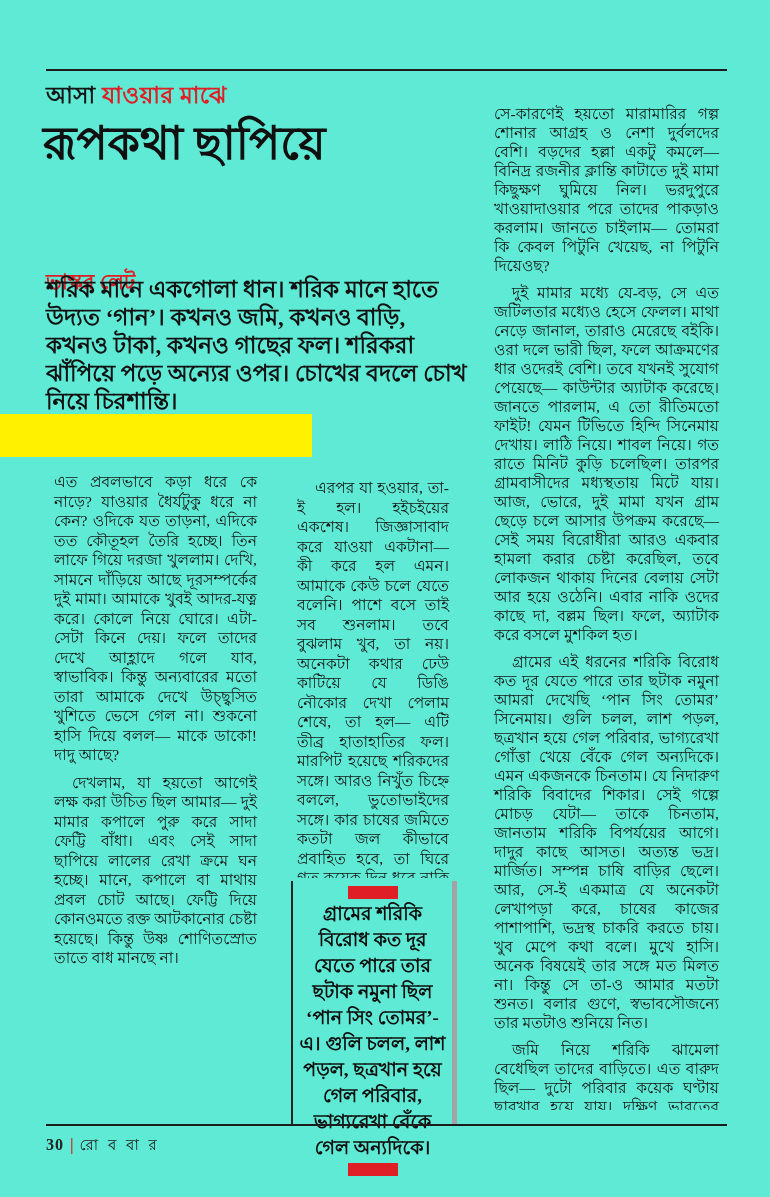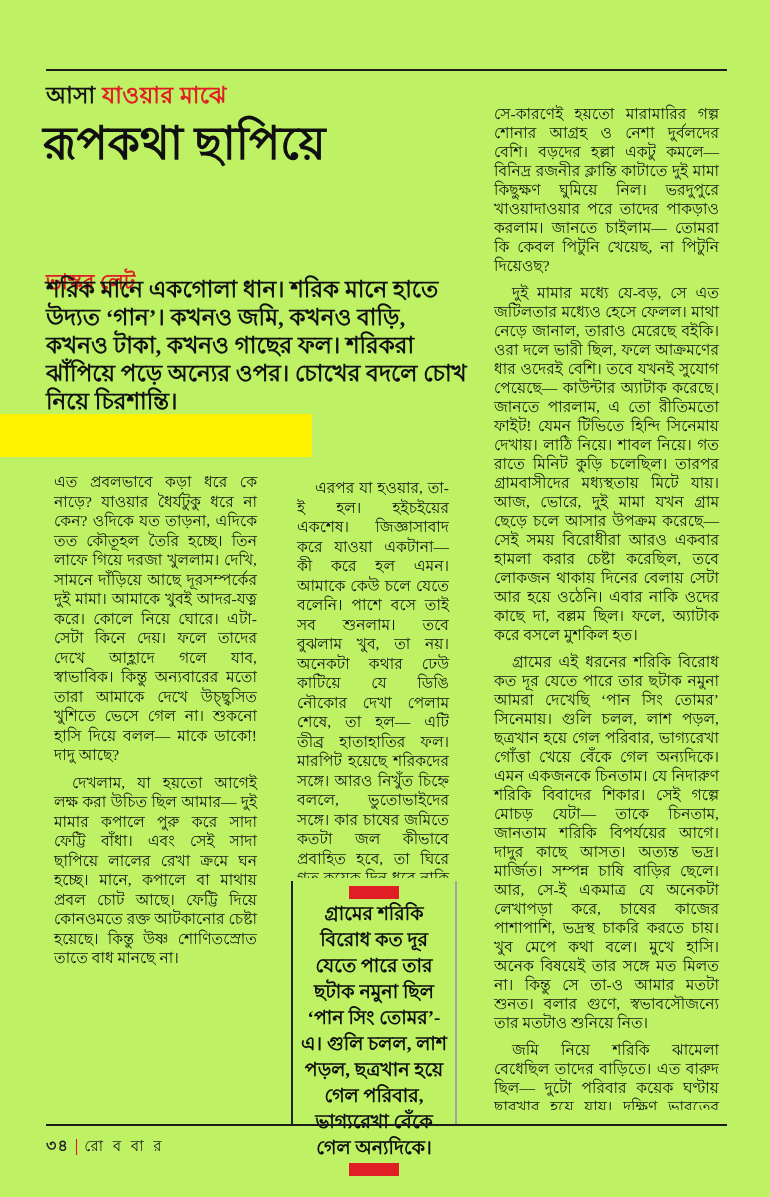--- a/index.html
+++ b/index.html
@@ -1,19 +1,19 @@
 <!DOCTYPE html>
 <html><head>
 <meta charset="utf-8">
 <style>
   html,body{margin:0;padding:0;background:#ffffff;}
   #page{
     position:relative;
     width:770px;height:1197px;
-    background:#bef264;
+    background:#5eead4;
     font-family:"Liberation Serif","DejaVu Serif",serif;
     color:#141414;
     overflow:hidden;
   }
   .rule{position:absolute;background:#1c1c1c;}
   #top-rule{left:46px;top:69px;width:681px;height:2px;}
   #section-label{
     position:absolute;left:46px;top:77px;
     font-size:23px;font-weight:bold;letter-spacing:.5px;white-space:nowrap;
   }
@@ -41,21 +41,21 @@
     font-size:15.5px;line-height:19.5px;
     text-align:justify;overflow:hidden;
   }
   .col p{margin:8px;text-indent:18px;}
   .no-first-indent p:first-child{text-indent:0;}
   #col1{left:46px;top:464px;width:219px;height:646px;}
   #col2{left:289px;top:470px;width:168px;height:408px;}
   #col3{left:486px;top:96px;width:241px;height:1014px;line-height:19px;}
   #pull-quote{
     position:absolute;left:291px;top:881px;width:166px;height:244px;
-    border-left:2px solid #222;border-right:2px solid #a3a3a3;
+    border-left:2px solid #222;border-right:5px solid #a3a3a3;
     box-sizing:border-box;
     display:flex;flex-direction:column;align-items:center;justify-content:space-between;
     padding:5px 0 28px 0;
   }
   .red-bar{width:50px;height:13px;background:#e01e25;flex:0 0 auto;}
   #pull-quote-text{
     font-size:19px;font-weight:bold;text-align:center;line-height:26px;
     padding:2px 6px;color:#0e0e0e;
   }
   #footer-rule{left:46px;top:1124px;width:681px;height:2px;}
@@ -104,16 +104,16 @@
 
   <div id="pull-quote">
     <div class="red-bar"></div>
     <div id="pull-quote-text">গ্রামের শরিকি বিরোধ কত দূর যেতে পারে তার ছটাক নমুনা ছিল ‘পান সিং তোমর’-এ। গুলি চলল, লাশ পড়ল, ছত্রখান হয়ে গেল পরিবার, ভাগ্যরেখা বেঁকে গেল অন্যদিকে।</div>
     <div class="red-bar"></div>
   </div>
 
   <div id="footer-rule" class="rule"></div>
 
   <div id="footer">
-    <span class="pgnum">৩৪</span><span class="sep">|</span><span class="pub">রো ব বা র</span>
+    <span class="pgnum">30</span><span class="sep">|</span><span class="pub">রো ব বা র</span>
   </div>
 
 </div>
 
 </body></html>

